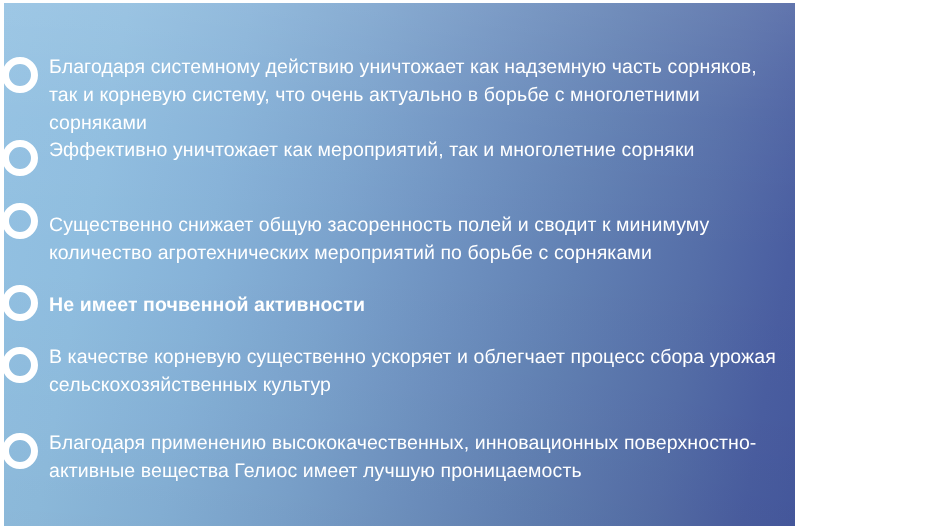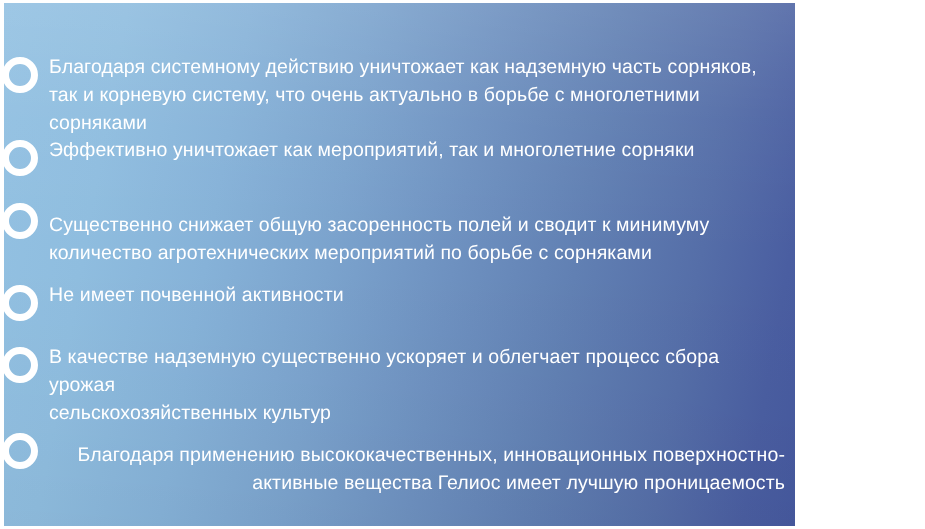--- a/index.html
+++ b/index.html
@@ -105,23 +105,23 @@
   #item-1 .bullet-marker { top: 4px; }
   #item-2 .bullet-marker { top: 4px; }
   #item-3 .bullet-marker { top: 4px; }
   #item-4 .bullet-marker { top: 4px; }
   #item-5 .bullet-marker { top: 4px; }
   #item-6 .bullet-marker { top: 8px; }
 
   #item-1 .bullet-text { top: 0px; }
   #item-2 .bullet-text { top: 0px; }
   #item-3 .bullet-text { top: 12px; }
-  #item-4 .bullet-text { top: 0px; }
+  #item-4 .bullet-text { top: 10px; font-weight: bold; }
   #item-5 .bullet-text { top: 0px; }
-  #item-6 .bullet-text { top: 16px; text-align: right; }
+  #item-6 .bullet-text { top: 4px; }
 </style>
 </head>
 <body>
 
 <div id="slide-frame">
   <div id="slide-canvas">
     <div id="slide-sheen"></div>
 
     <ul id="bullet-list">
 
@@ -142,21 +142,21 @@
 количество агротехнических мероприятий по борьбе с сорняками</span>
       </li>
 
       <li class="bullet-item" id="item-4">
         <span class="bullet-marker"></span>
         <span class="bullet-text">Не имеет почвенной активности</span>
       </li>
 
       <li class="bullet-item" id="item-5">
         <span class="bullet-marker"></span>
-        <span class="bullet-text">В качестве надземную существенно ускоряет и облегчает процесс сбора урожая
+        <span class="bullet-text">В качестве корневую существенно ускоряет и облегчает процесс сбора урожая
 сельскохозяйственных культур</span>
       </li>
 
       <li class="bullet-item" id="item-6">
         <span class="bullet-marker"></span>
         <span class="bullet-text">Благодаря применению высококачественных, инновационных поверхностно-
 активные вещества Гелиос имеет лучшую проницаемость</span>
       </li>
 
     </ul>

